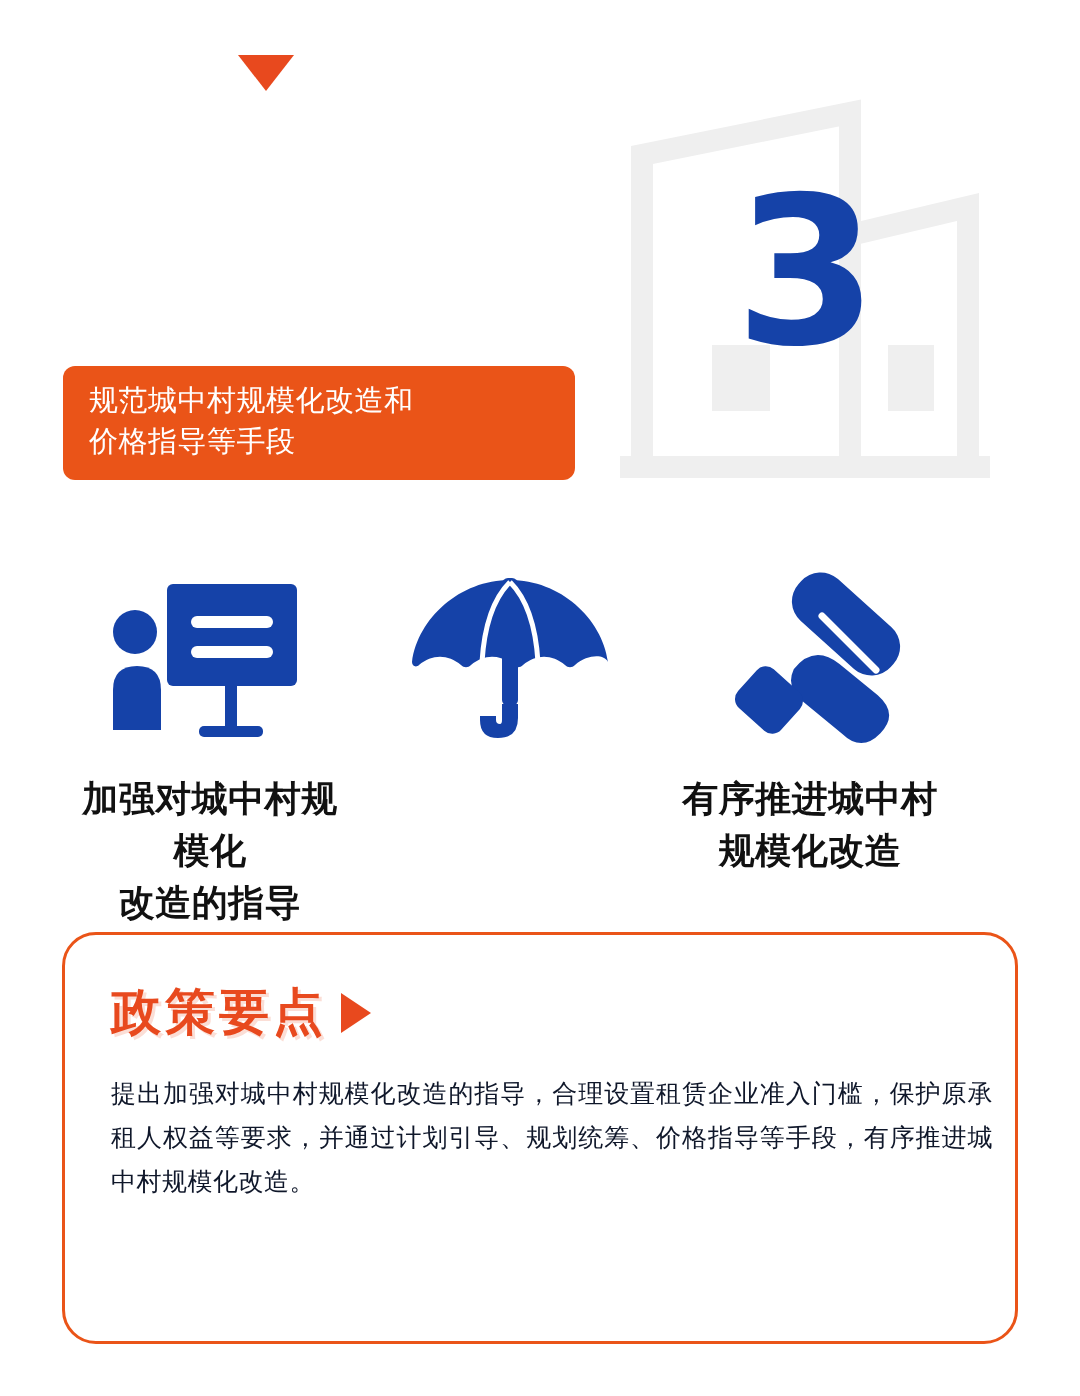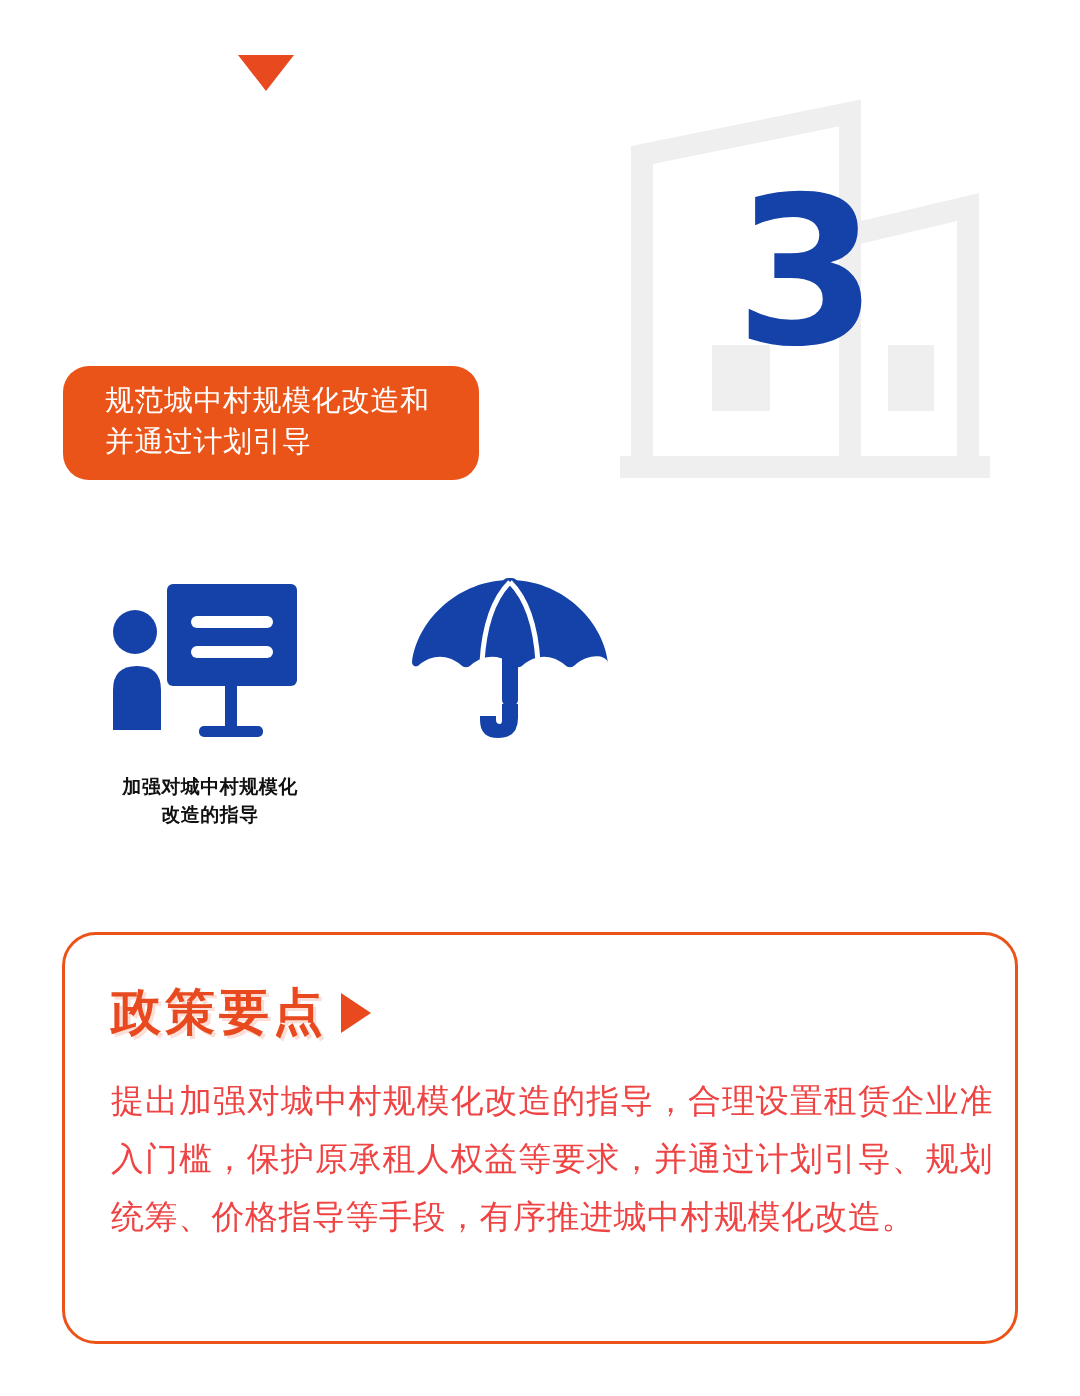--- a/index.html
+++ b/index.html
@@ -65,24 +65,24 @@
     letter-spacing: 2px;
     font-family: "DejaVu Sans", "Liberation Sans", sans-serif;
     text-shadow: 5px 5px 0 rgba(21,66,168,0.14);
   }
 
   
   .subtitle-pill {
     position: absolute;
     left: 63px;
     top: 366px;
-    width: 416px;
+    width: 512px;
     background: #ea5418;
-    border-radius: 26px;
-    padding: 14px 26px 18px 42px;
+    border-radius: 12px;
+    padding: 14px 26px 18px 26px;
     box-sizing: border-box;
   }
   .subtitle-pill .line {
     color: #ffffff;
     font-size: 29px;
     line-height: 1.42;
     font-weight: 500;
     letter-spacing: 0.5px;
   }
 
@@ -103,21 +103,21 @@
   }
   .feature .icon-box {
     height: 190px;
     display: flex;
     align-items: center;
     justify-content: center;
   }
   .feature .caption {
     margin-top: 18px;
     text-align: center;
-    font-size: 19px;
+    font-size: 36px;
     line-height: 1.45;
     font-weight: 700;
     color: #111111;
     letter-spacing: 0.5px;
     width: 280px;
   }
 
   
   .policy-card {
     position: absolute;
@@ -145,23 +145,23 @@
   .policy-title-arrow {
     margin-left: 14px;
     width: 0;
     height: 0;
     border-top: 20px solid transparent;
     border-bottom: 20px solid transparent;
     border-left: 30px solid #e8491e;
   }
   .policy-body {
     margin-top: 26px;
-    font-size: 33px;
+    font-size: 25px;
     line-height: 1.75;
-    color: #ef4444;
+    color: #0f172a;
     letter-spacing: 0.5px;
     text-align: justify;
   }
 </style>
 </head>
 <body>
 
 <div class="building-watermark">
   <svg width="370" height="385" viewBox="0 0 370 385" xmlns="http://www.w3.org/2000/svg">
     <g fill="none" stroke="#efefef" stroke-width="22">
@@ -178,21 +178,21 @@
 
 <div class="big-number">3</div>
 
 <div class="triangle-marker"></div>
 
 <div class="headline">
 </div>
 
 <div class="subtitle-pill">
   <div class="line">规范城中村规模化改造和</div>
-  <div class="line">并通过计划引导</div>
+  <div class="line">价格指导等手段</div>
 </div>
 
 <div class="features">
 
   <div class="feature">
     <div class="icon-box">
       <svg width="230" height="180" viewBox="0 0 230 180" xmlns="http://www.w3.org/2000/svg">
         <g fill="#1542a8">
           <circle cx="40" cy="62" r="22"></circle>
           <path d="M18,160 L18,120 Q18,96 42,96 Q66,96 66,120 L66,160 Z"></path>
@@ -218,20 +218,35 @@
           <path d="M102,134 L118,134 L118,148 Q118,168 98,168 Q80,168 80,150 L80,146 L96,146 L96,150 Q96,154 100,154 Q102,154 102,150 Z"></path>
         </g>
         <g stroke="#ffffff" stroke-width="5" fill="none">
           <path d="M110,12 C92,30 84,60 82,92"></path>
           <path d="M110,12 C128,30 136,60 138,92"></path>
         </g>
       </svg>
     </div>
   </div>
 
+  <div class="feature">
+    <div class="icon-box">
+      <svg width="220" height="180" viewBox="0 0 220 180" xmlns="http://www.w3.org/2000/svg">
+        <g fill="#1542a8">
+          <rect x="84" y="26" width="124" height="56" rx="26" transform="rotate(42 146 54)"></rect>
+          <path d="M96,96 Q118,72 142,94 L178,128 Q198,148 178,166 Q158,184 140,164 L104,130 Q86,114 96,96 Z" transform="rotate(-4 140 130)"></path>
+          <rect x="40" y="104" width="58" height="52" rx="12" transform="rotate(42 69 130)"></rect>
+        </g>
+        <g stroke="#ffffff" stroke-width="7" fill="none" stroke-linecap="round">
+          <path d="M122,46 L176,100"></path>
+        </g>
+      </svg>
+    </div>
+    <div class="caption">有序推进城中村<br>规模化改造</div>
+  </div>
 
 </div>
 
 <div class="policy-card">
   <div class="policy-title-row">
     <div class="policy-title">政策要点</div>
     <div class="policy-title-arrow"></div>
   </div>
   <div class="policy-body">提出加强对城中村规模化改造的指导，合理设置租赁企业准入门槛，保护原承租人权益等要求，并通过计划引导、规划统筹、价格指导等手段，有序推进城中村规模化改造。</div>
 </div>

